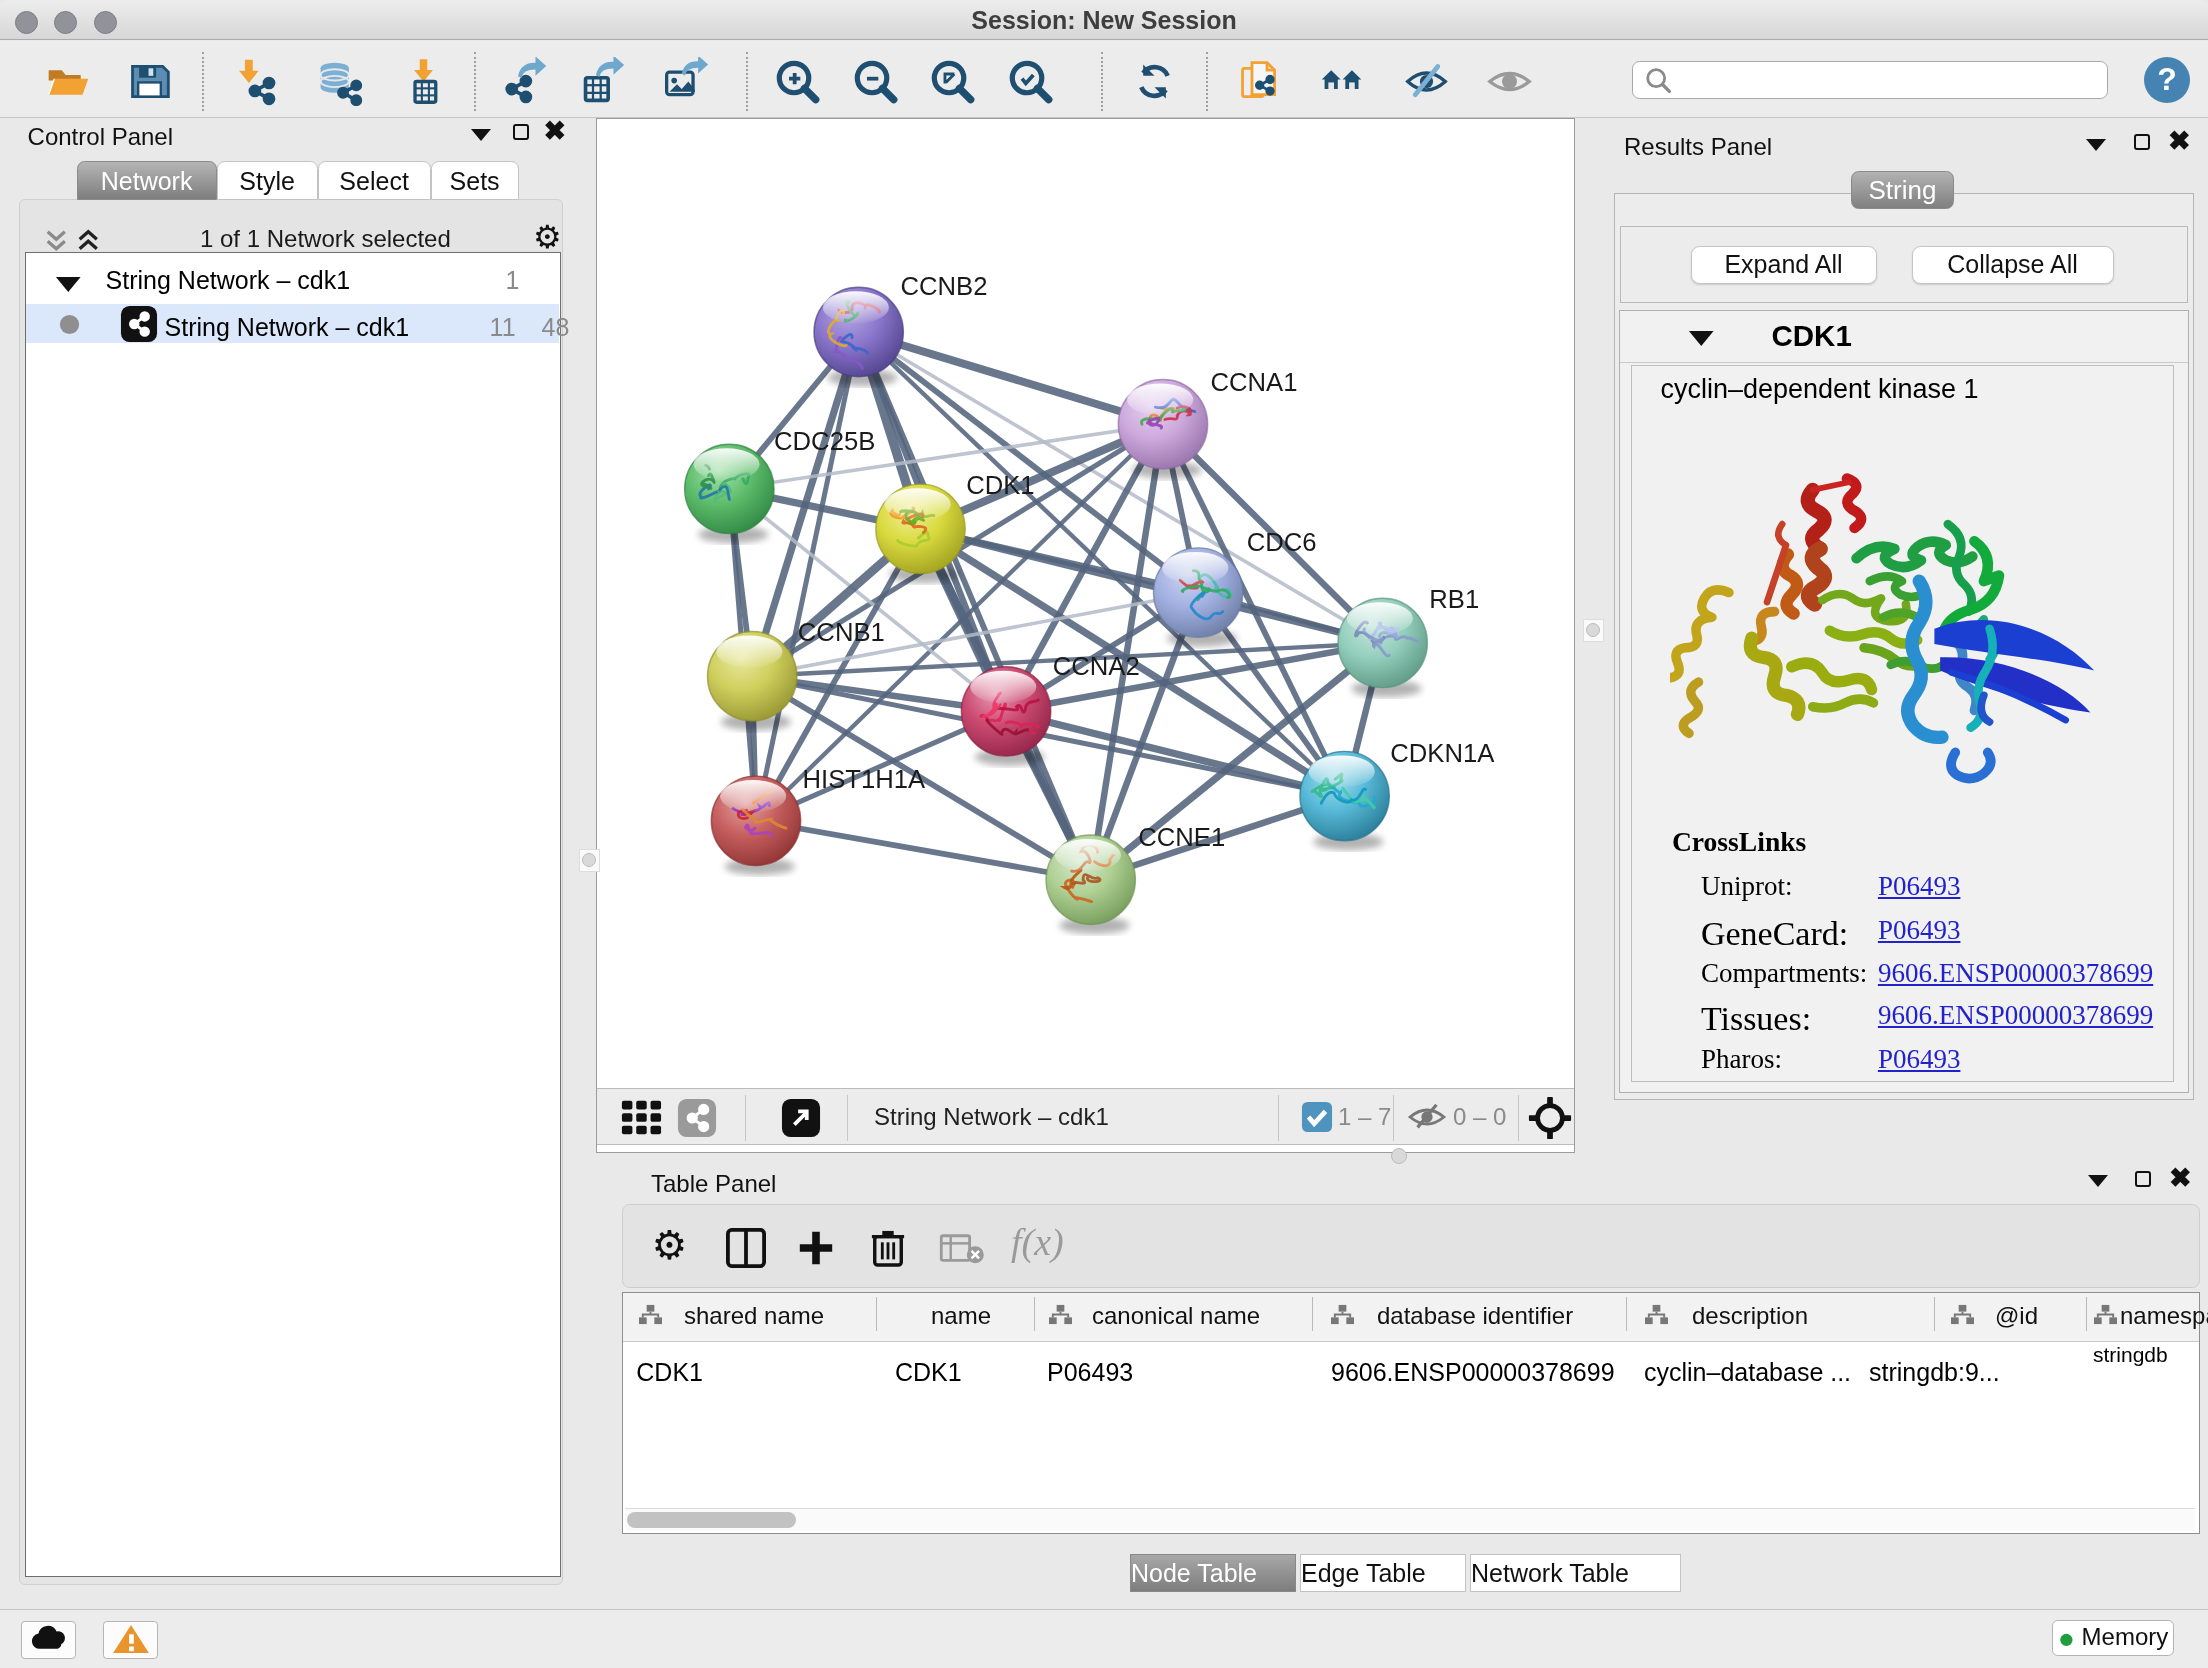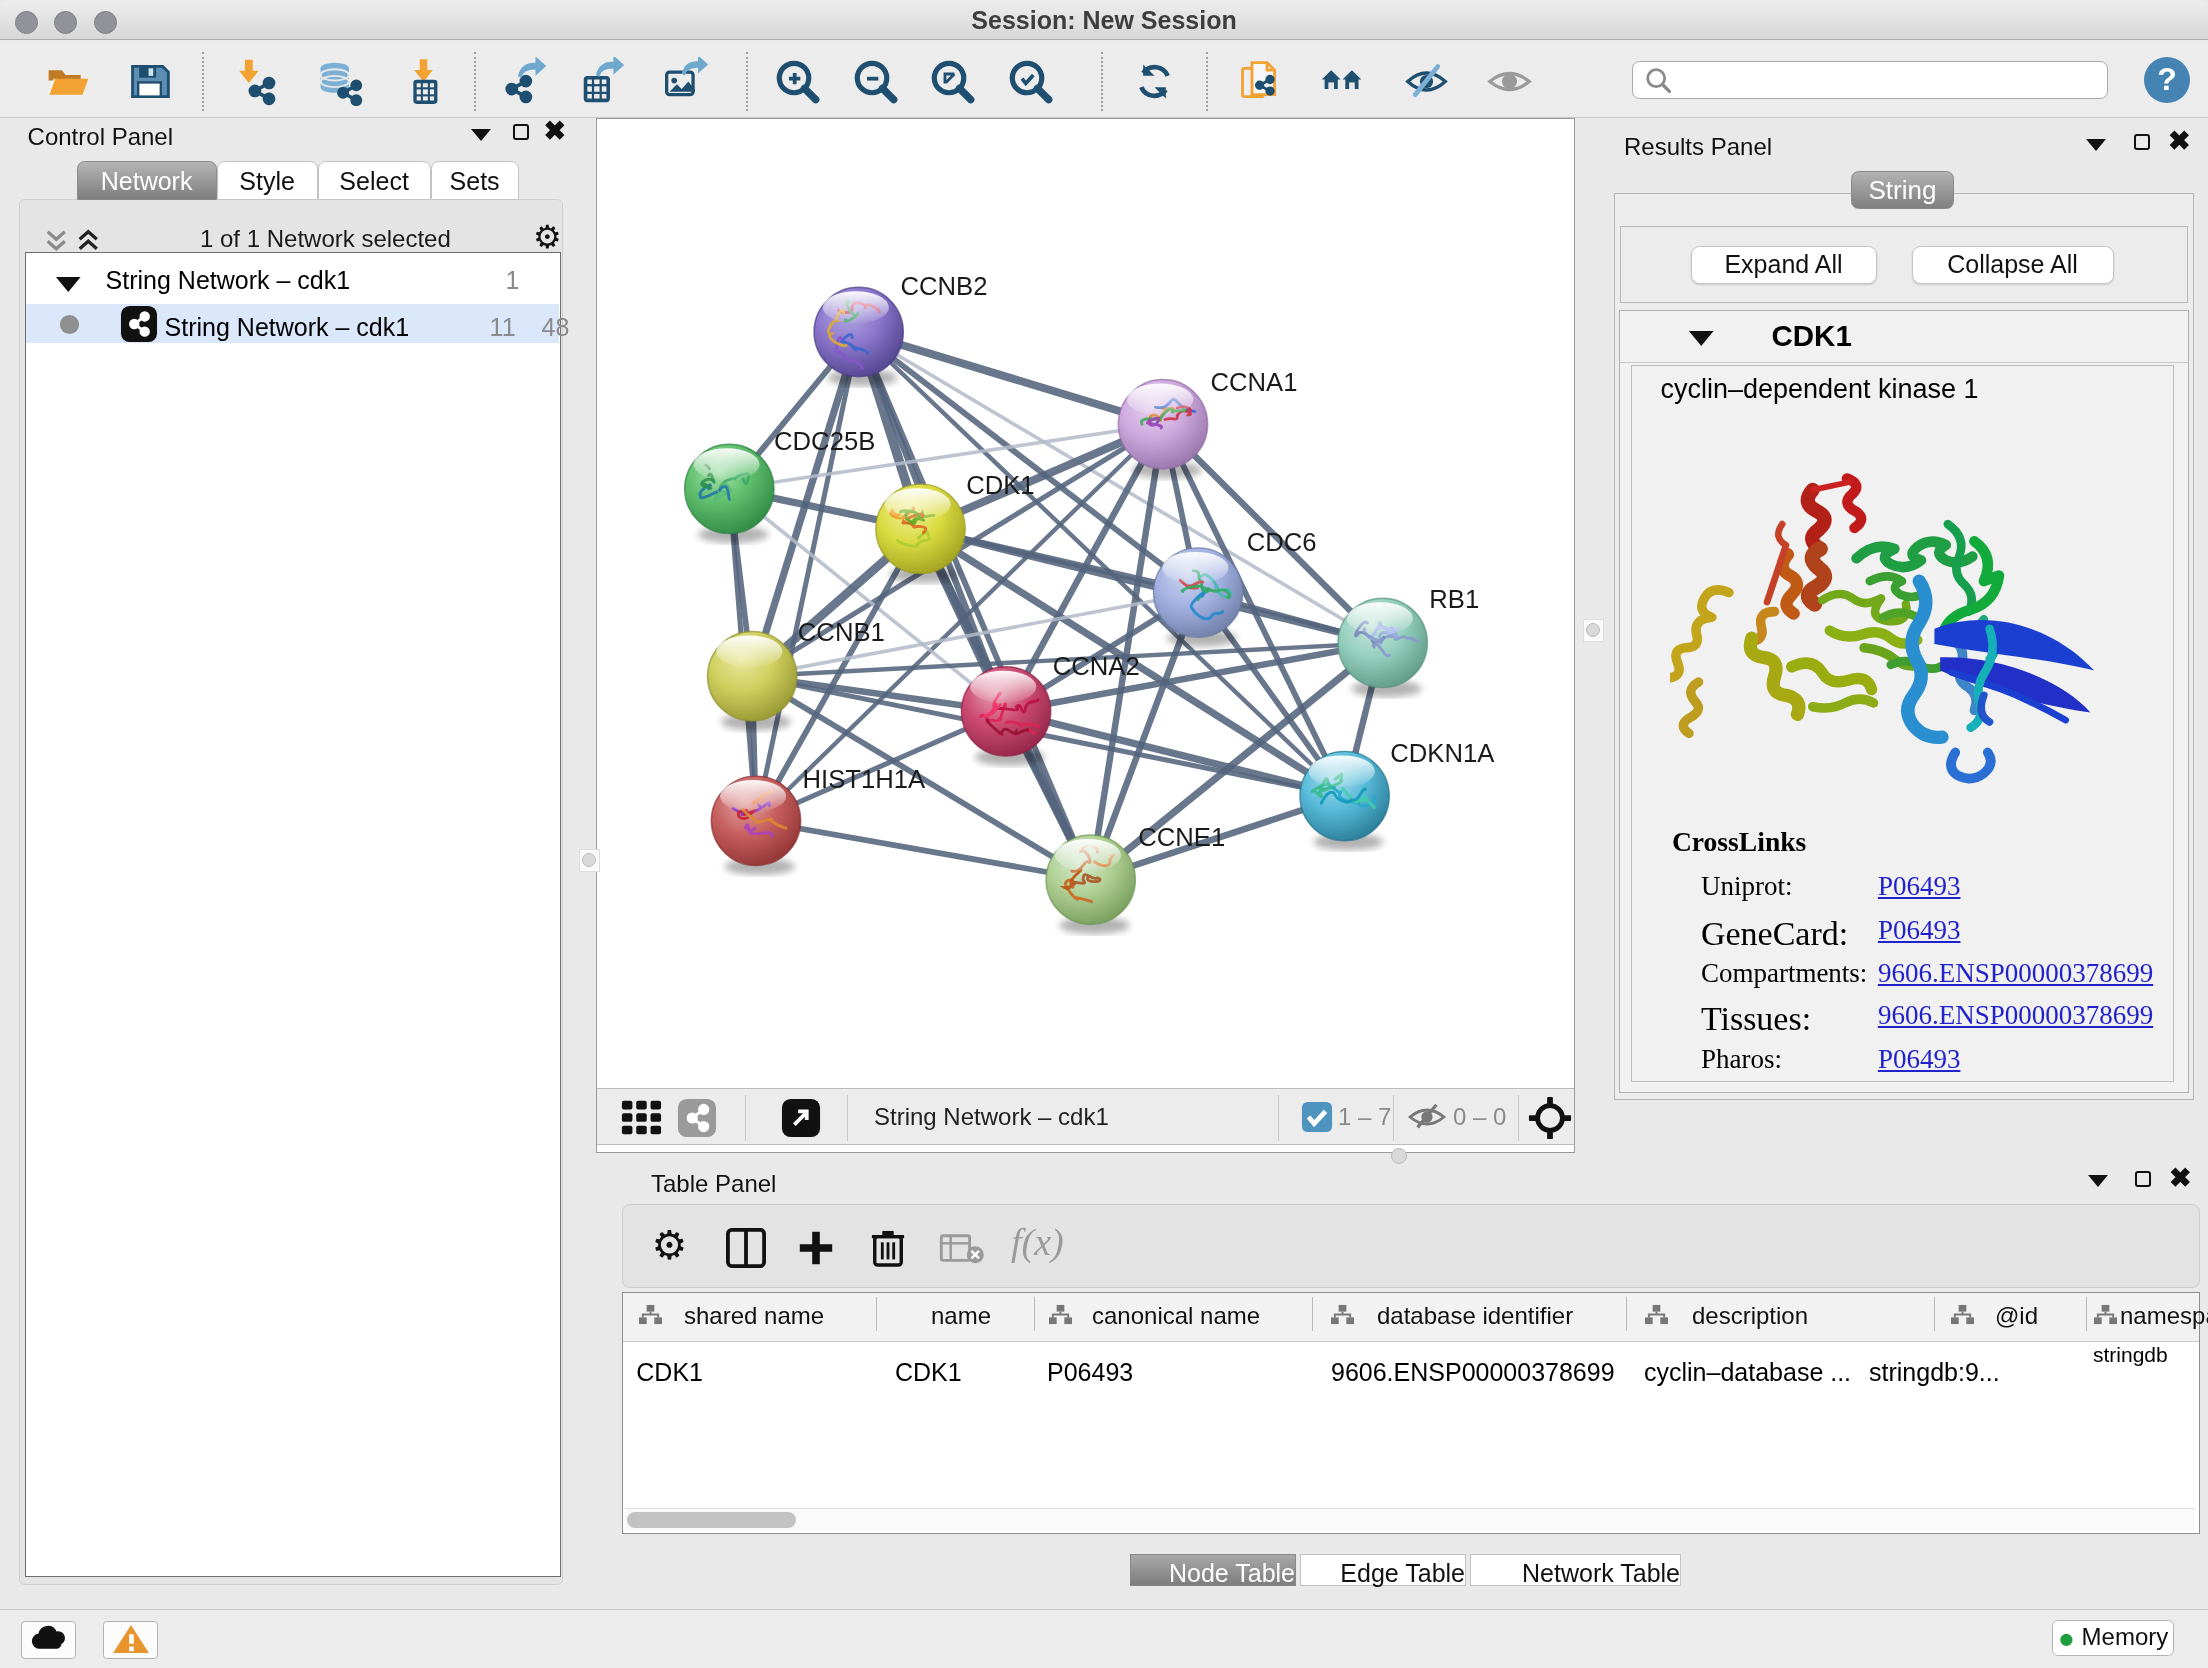--- a/index.html
+++ b/index.html
@@ -77,22 +77,22 @@
   background:#e3e3e3; border:1px solid #cdcdcd; border-radius:7.6px; }
 #tbox { position:absolute; left:26px; top:130px; width:1578px; height:242px;
   background:#fff; border:1.9px solid #8f8f8f; }
 #thead { position:absolute; left:0; top:0; width:100%; height:49px; background:#f2f2f2;
   border-bottom:1px solid #c9c9c9; font-size:24px; color:#111; }
 .csep { position:absolute; top:3.8px; height:34px; border-left:1px solid #b9b9b9; }
 #tscroll { position:absolute; left:1.9px; bottom:1.9px; width:1570px; height:23px;
   background:#fafafa; border-top:1px solid #ddd; }
 #tthumb { position:absolute; left:1.9px; top:2.9px; width:169px; height:16px;
   background:#c2c2c2; border-radius:8.6px; }
-.btab { position:absolute; top:0; height:32px; background:#fff; border:1px solid #c3c3c3;
-  font-size:25px; text-align:right; line-height:36px; color:#111; }
+.btab { position:absolute; top:0; height:38px; background:#fff; border:1px solid #c3c3c3;
+  font-size:25px; text-align:left; line-height:36px; color:#111; }
 .btabsel { background:linear-gradient(#a8a8a8,#7d7d7d); color:#fff; border-color:#888; }
 
 #statusbar { position:absolute; left:0; top:1609px; width:2208px; height:59px;
   background:#ececec; border-top:1.9px solid #c6c6c6; }
 .sbtn { position:absolute; top:10.5px; width:55px; height:38px; background:#fcfcfc;
   border:1.9px solid #b4b4b4; border-radius:3.8px; text-align:center; }
 #membtn { position:absolute; left:2052px; top:9.5px; width:122px; height:36px;
   background:#fff; border:1.9px solid #b4b4b4; border-radius:5.7px; font-size:24px;
   color:#111; line-height:32px; text-align:center; }
 </style></head><body>

